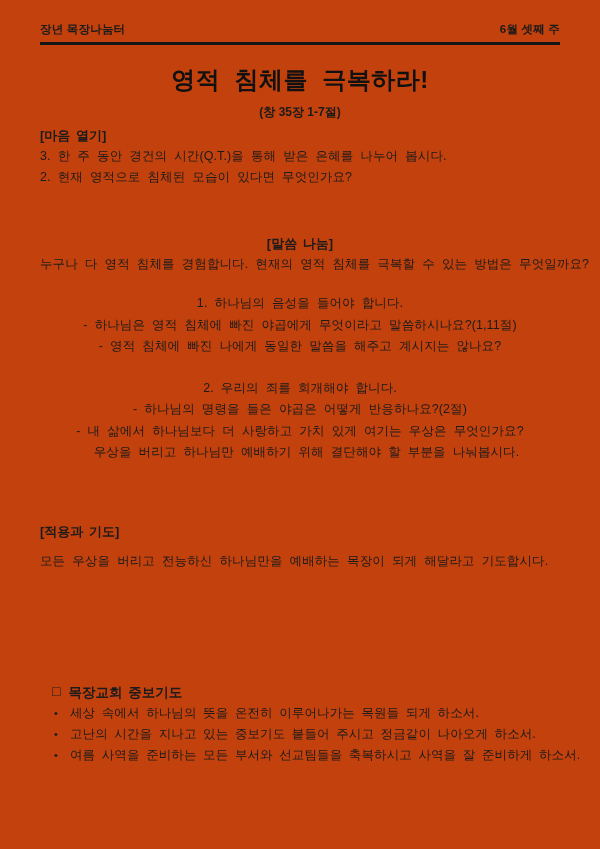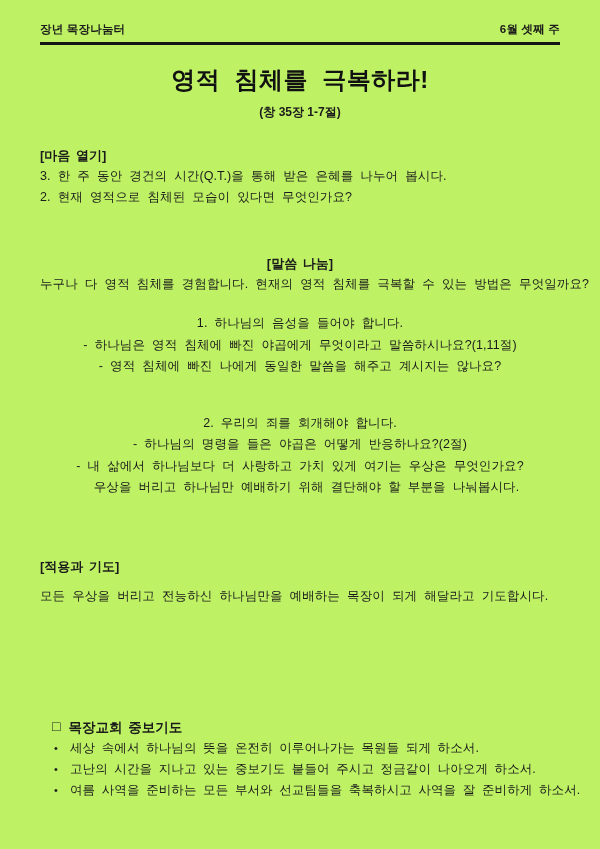--- a/index.html
+++ b/index.html
@@ -5,21 +5,21 @@
   html, body {
     margin: 0;
     padding: 0;
     background: #ffffff;
   }
   .page {
     position: relative;
     width: 600px;
     height: 849px;
     box-sizing: border-box;
-    background: #bef264;
+    background: #c2410c;
     color: #1b1b1b;
     font-family: "Liberation Sans", "DejaVu Sans", sans-serif;
     padding: 22px 40px 0 40px;
     overflow: hidden;
   }
   
   .hdr {
     display: flex;
     justify-content: space-between;
     align-items: flex-end;
@@ -58,24 +58,24 @@
   .line {
     font-size: 12.5px;
     line-height: 21.5px;
     word-spacing: 3.5px;
     letter-spacing: 0.1px;
     white-space: nowrap;
   }
   .cont {
     padding-left: 13px;
   }
-  .sec-mind   { margin-top: 24px; }
+  .sec-mind   { margin-top: 4px; }
   .sec-word   { margin-top: 44px; text-align: center; }
   .pt1        { margin-top: 18px; }
-  .pt2        { margin-top: 35px; }
+  .pt2        { margin-top: 20px; }
   .sec-apply  { margin-top: 57px; }
   .sec-apply .line { margin-top: 9px; }
   .sec-inter  { margin-top: 110px; }
   
   .chk-h {
     display: flex;
     align-items: center;
     font-size: 13.5px;
     font-weight: bold;
     line-height: 21px;

